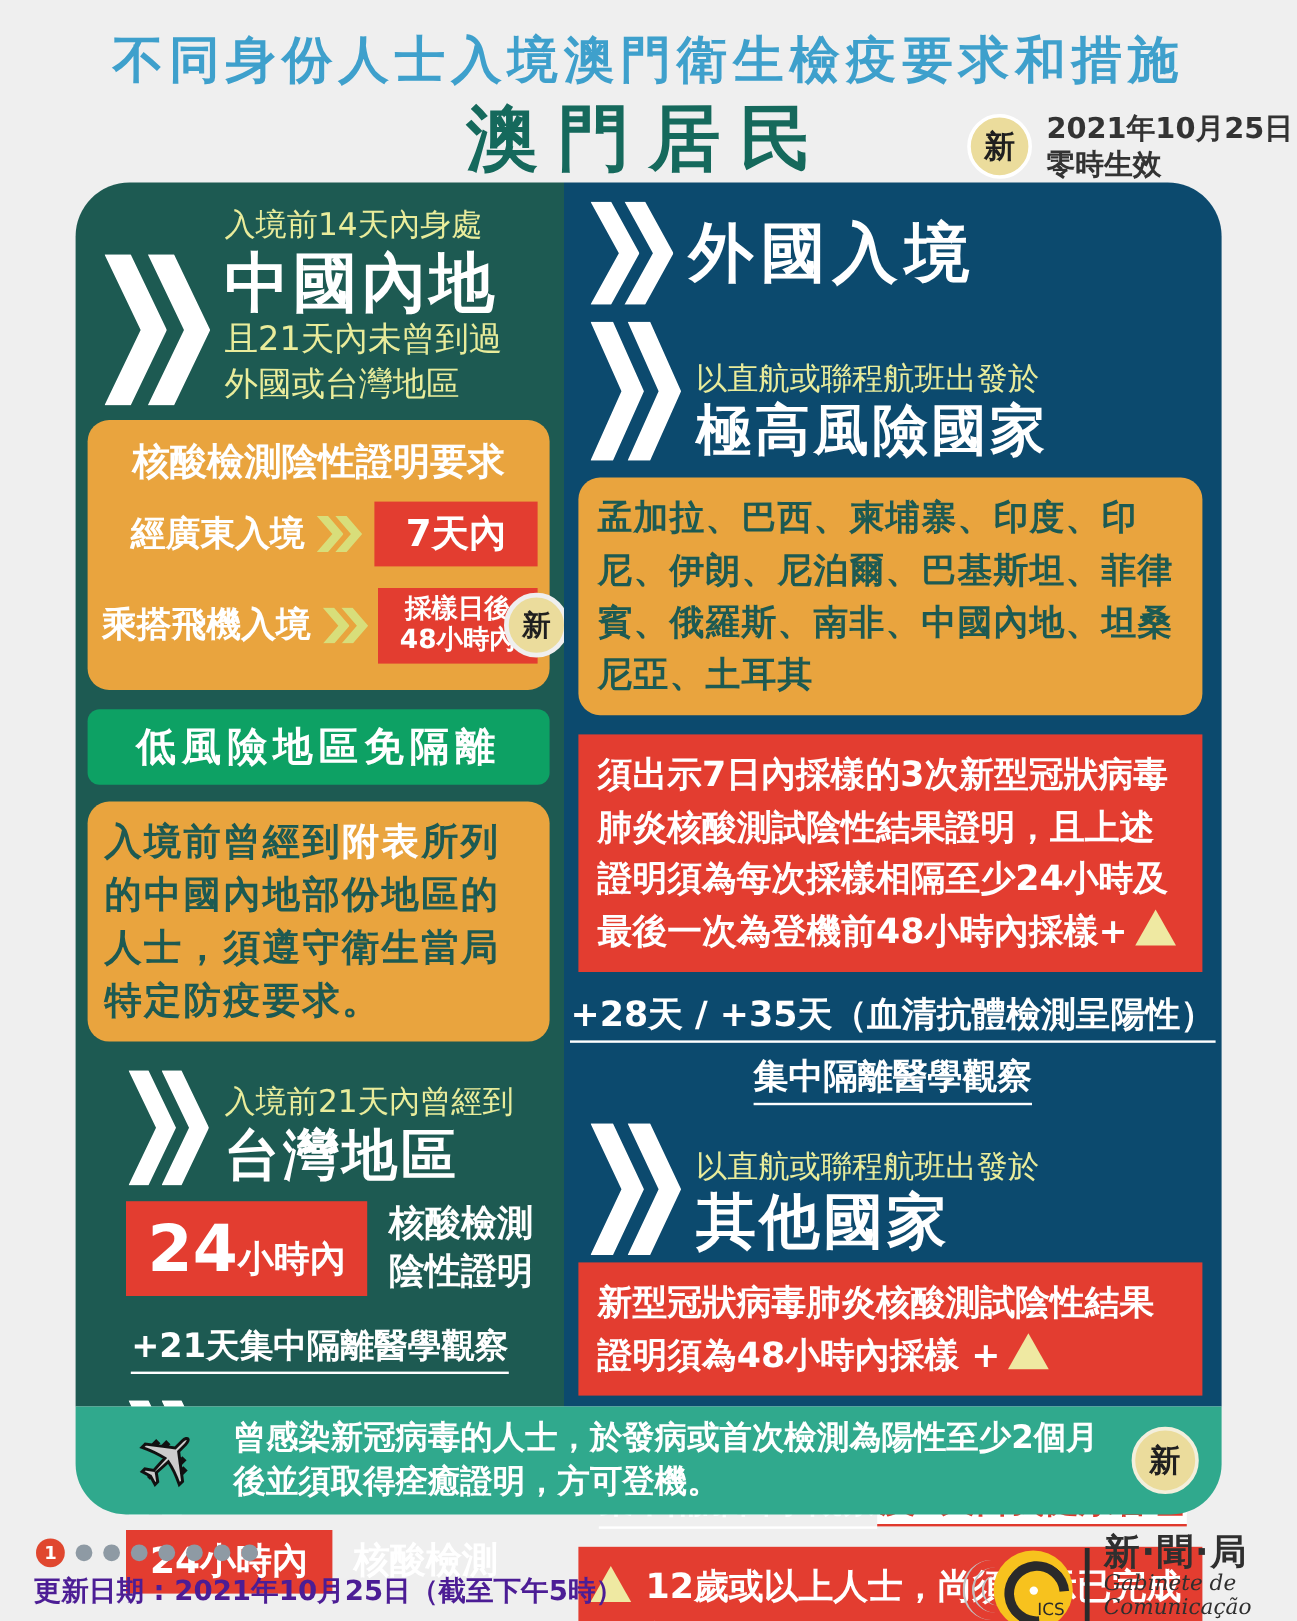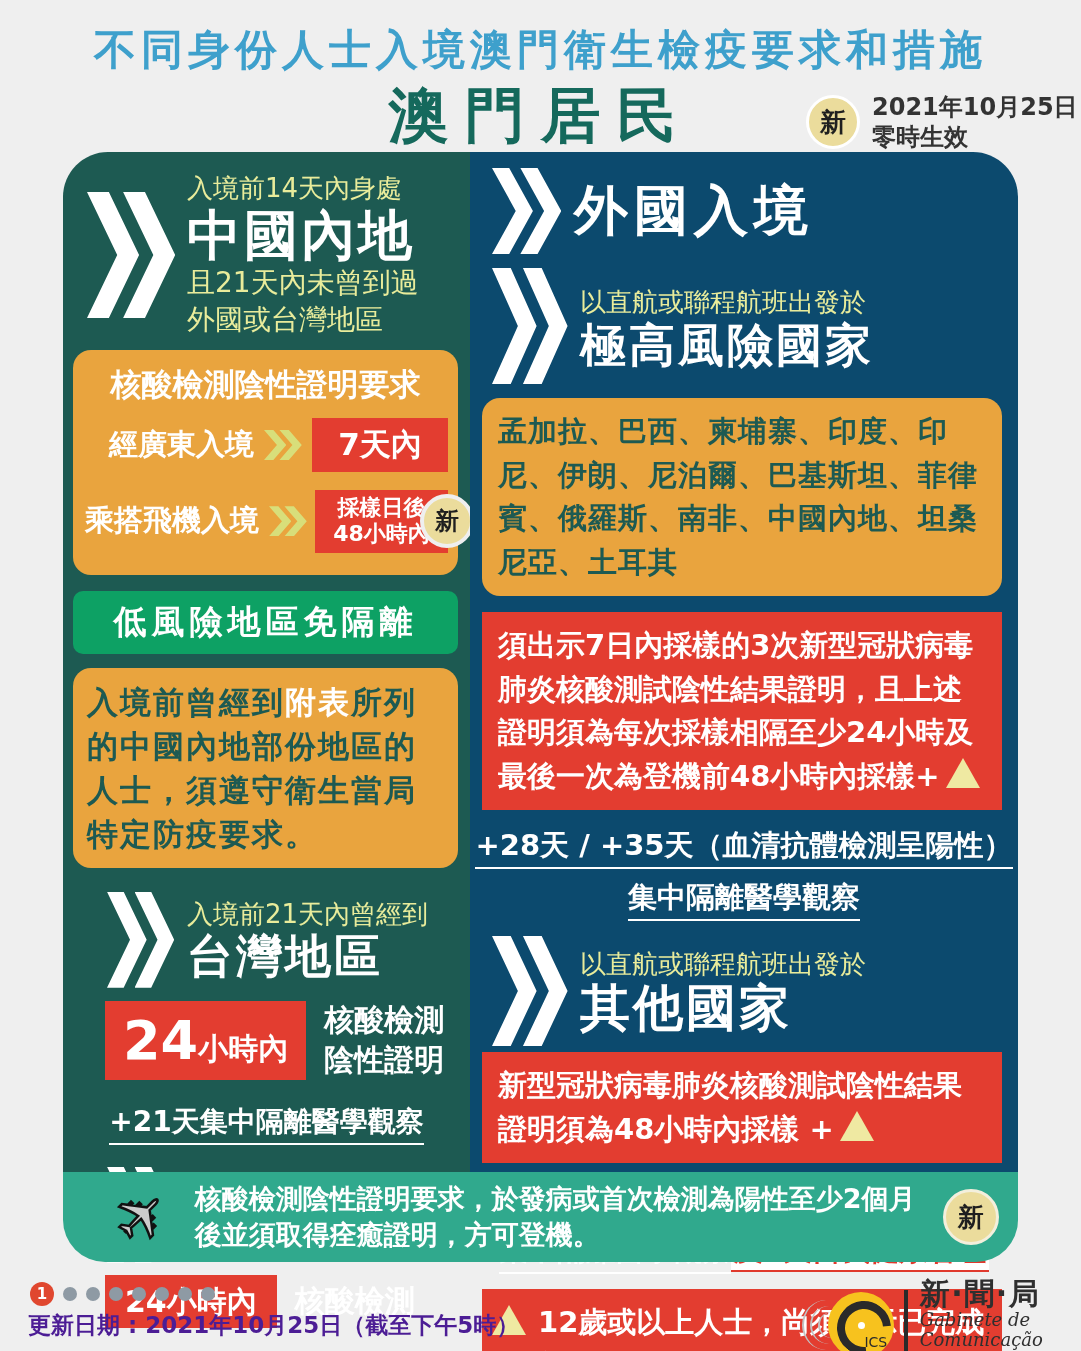--- a/index.html
+++ b/index.html
@@ -15,21 +15,21 @@
   .badge-new{display:flex;align-items:center;justify-content:center;border-radius:50%;
     background:#ebdc9c;color:#1f1f1f;font-weight:bold;}
   .badge-hdr{width:48px;height:48px;font-size:26px;border:3px solid #ffffff;}
   .eff-text{color:#333;font-size:24px;line-height:1.25;font-weight:bold;}
 
   
   .col{position:absolute;top:152px;height:1020px;}
   .col-left{left:63px;width:407px;background:#1d5a52;border-radius:45px 0 0 0;}
   .col-right{left:470px;width:548px;background:#0c4a6e;border-radius:0 45px 0 0;}
 
-  .section-head{display:flex;align-items:center;gap:16px;}
+  .section-head{display:flex;align-items:flex-end;gap:16px;}
   .pre-label{color:#e9ec9b;font-size:26px;line-height:1.3;}
   .sec-title{color:#ffffff;font-weight:bold;line-height:1.1;letter-spacing:3px;}
 
   
   .chev{position:relative;flex:0 0 auto;}
   .chev i{position:absolute;top:0;bottom:0;width:62%;
     clip-path:polygon(0 0,42% 0,100% 50%,42% 100%,0 100%,58% 50%);background:#fff;}
   .chev i:nth-child(1){left:0;} .chev i:nth-child(2){left:43%;}
   .chev-big{width:84px;height:126px;}
   .chev-mid{width:64px;height:96px;}
@@ -272,21 +272,21 @@
 
     <div class="rbox vaxbox">
       <span class="tri tri-yel tri-anchor" style="margin-left:0"></span>
       <span>12歲或以上人士，尚須出示已完成新型冠狀病毒疫苗全程接種14天或不適合接種新型冠狀病毒疫苗的證明。</span>
     </div>
 
   </div>
 
   <div class="bottom-bar">
     <div class="plane">✈</div>
-    <div class="bar-text">核酸檢測陰性證明要求，於發病或首次檢測為陽性至少2個月後並須取得痊癒證明，方可登機。</div>
+    <div class="bar-text">曾感染新冠病毒的人士，於發病或首次檢測為陽性至少2個月後並須取得痊癒證明，方可登機。</div>
     <div class="badge-new badge-bar">新</div>
   </div>
 
   <div class="dots">
     <div class="dot1">1</div>
   <div class="dot"></div>
       <div class="dot"></div>
       <div class="dot"></div>
       <div class="dot"></div>
       <div class="dot"></div>

